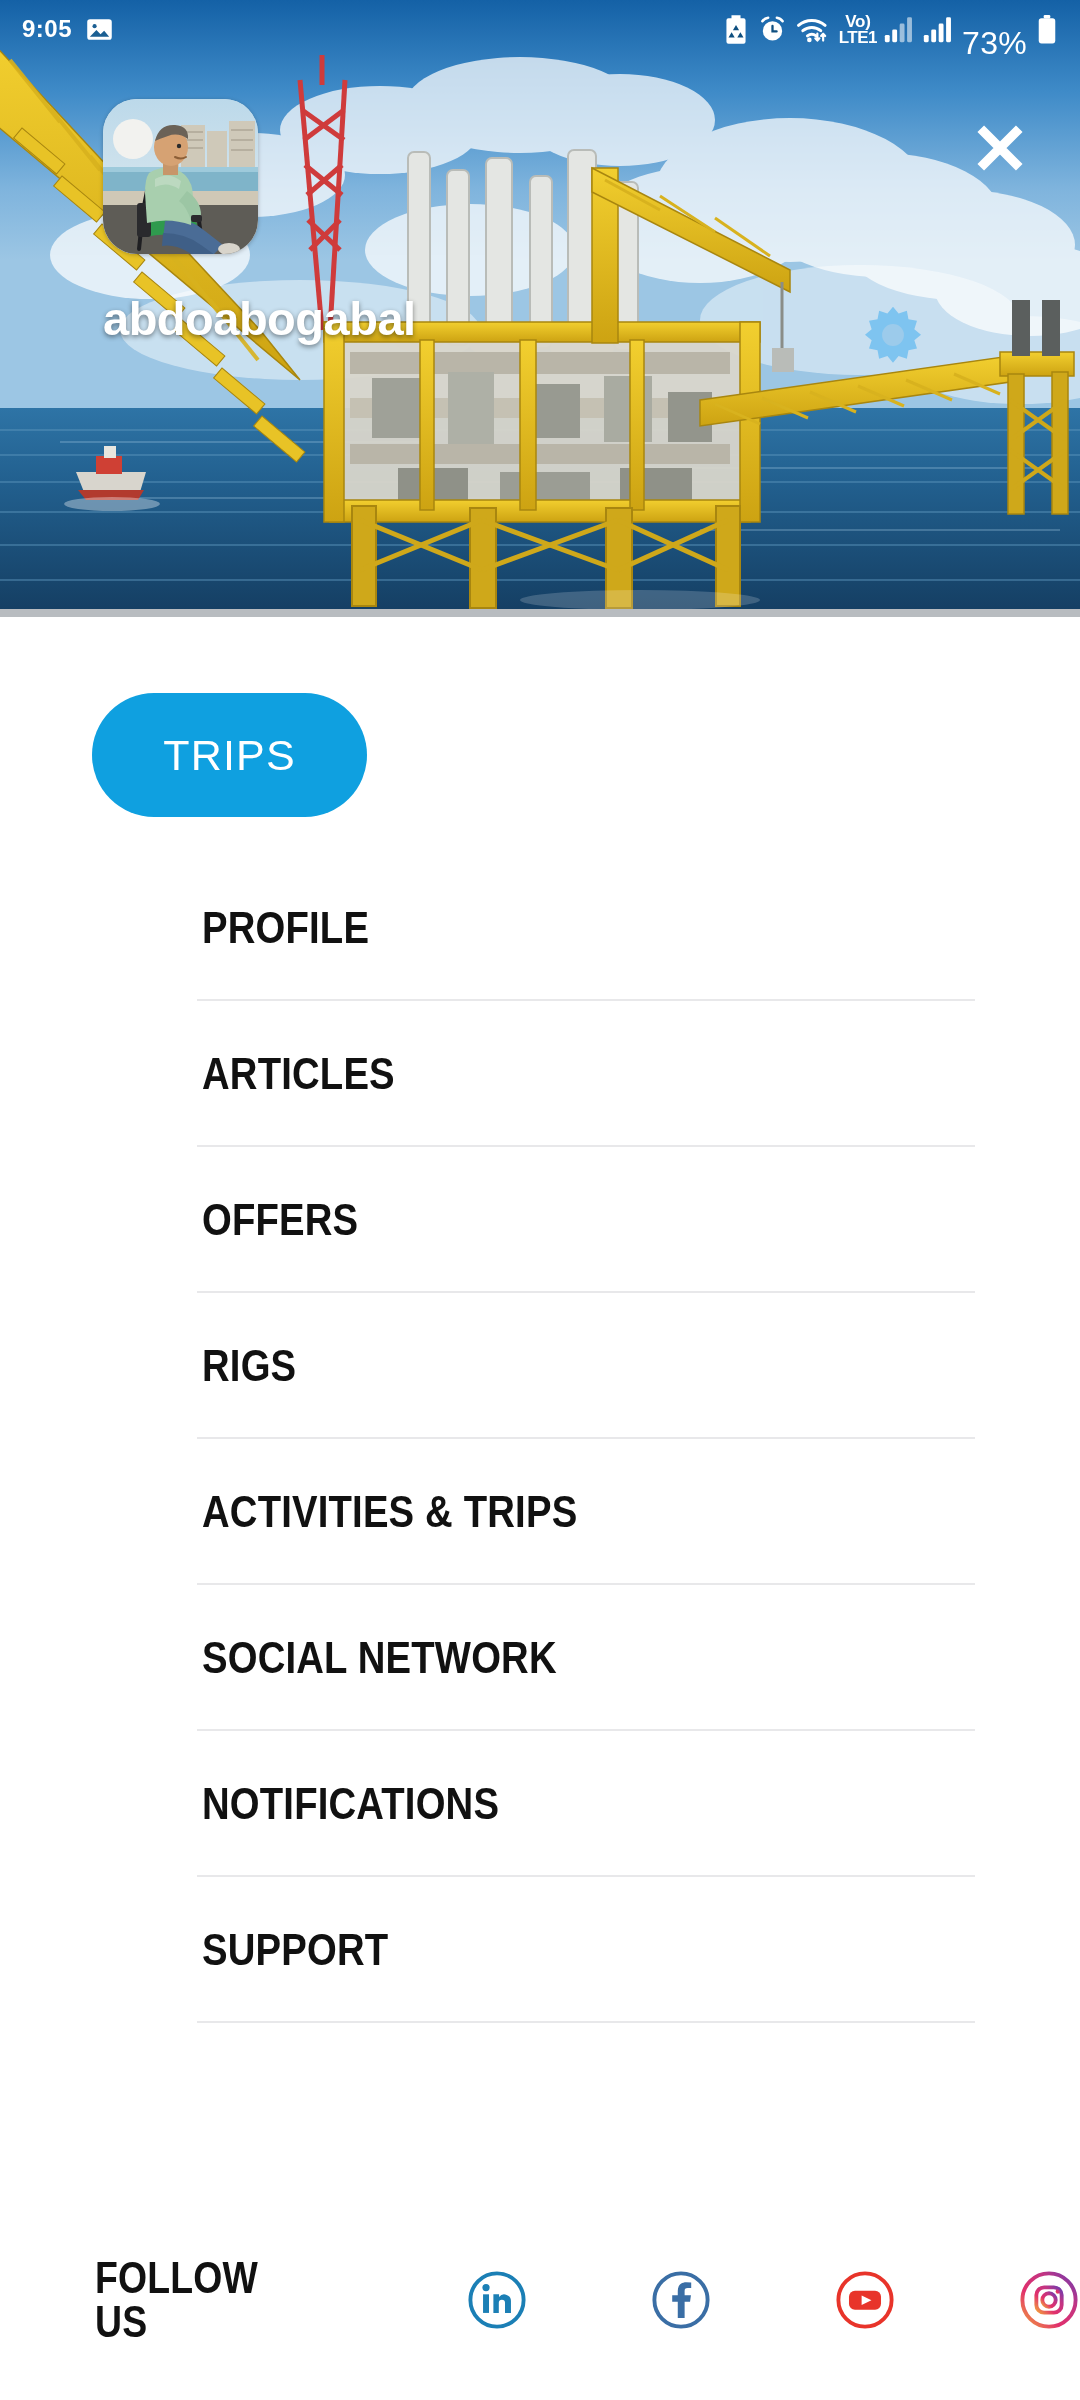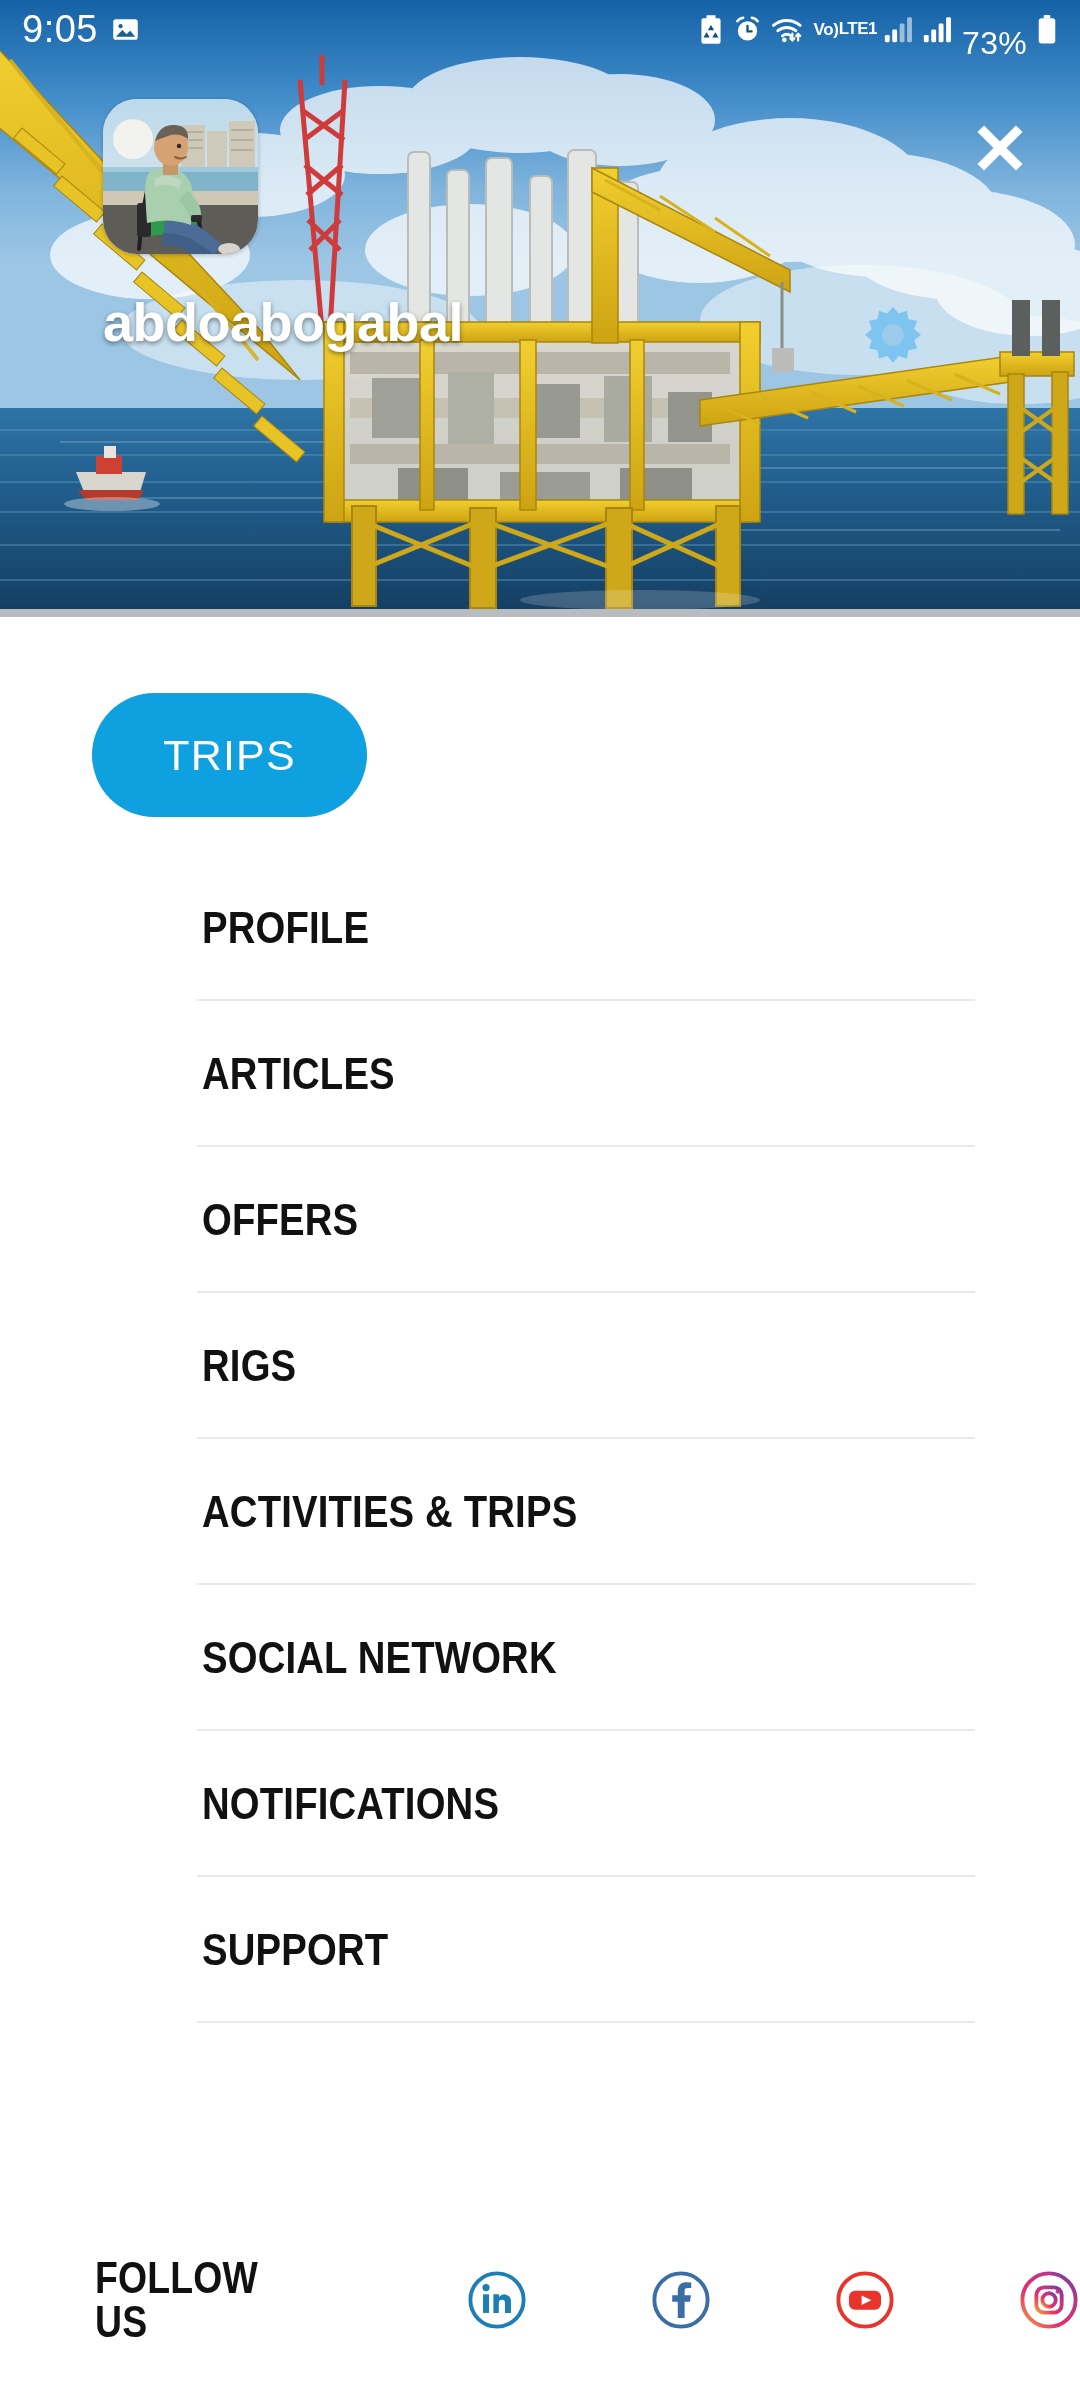--- a/index.html
+++ b/index.html
@@ -23,43 +23,43 @@
     background:#b8bcc0;
   }
 
   
   .statusbar {
     position:absolute; left:0; top:0; width:1080px; height:58px;
     display:flex; align-items:center; justify-content:space-between;
     padding:0 22px; color:#ffffff; z-index:8;
   }
   .sb-left { display:flex; align-items:center; gap:12px; }
-  .sb-time { font-size:38px; font-weight:400; letter-spacing:.5px; line-height:1; }
+  .sb-time { font-size:24px; font-weight:700; letter-spacing:.5px; line-height:1; }
   .sb-right { display:flex; align-items:center; gap:9px; }
   .sb-volte {
-    display:flex; flex-direction:row; align-items:center;
+    display:flex; flex-direction:column; align-items:center;
     line-height:1; margin-right:-2px;
   }
   .sb-volte .vo { font-size:17px; font-weight:700; letter-spacing:-.3px; }
   .sb-volte .lte { font-size:17px; font-weight:700; letter-spacing:-.5px; margin-top:-1px; }
   .sb-pct { font-size:32px; font-weight:400; letter-spacing:.3px;margin-top:29px; }
 
   
   .avatar {
     position:absolute; left:103px; top:99px; width:155px; height:155px;
     border-radius:34px; overflow:hidden; z-index:6;
     box-shadow:0 1px 4px rgba(0,0,0,.25);
     background:#cfe3ef;
   }
   .avatar svg { display:block; width:155px; height:155px; }
 
   
   .username {
     position:absolute; left:103px; top:295px; z-index:6;
-    font-size:54px; font-weight:700; color:#ffffff;
+    font-size:47px; font-weight:700; color:#ffffff;
     letter-spacing:-.5px; line-height:1;
     text-shadow:0 2px 5px rgba(0,0,0,.45);
   }
 
   
   .close-btn {
     position:absolute; right:42px; top:110px; width:76px; height:76px; z-index:9;
     display:flex; align-items:center; justify-content:center; cursor:pointer;
   }
   

